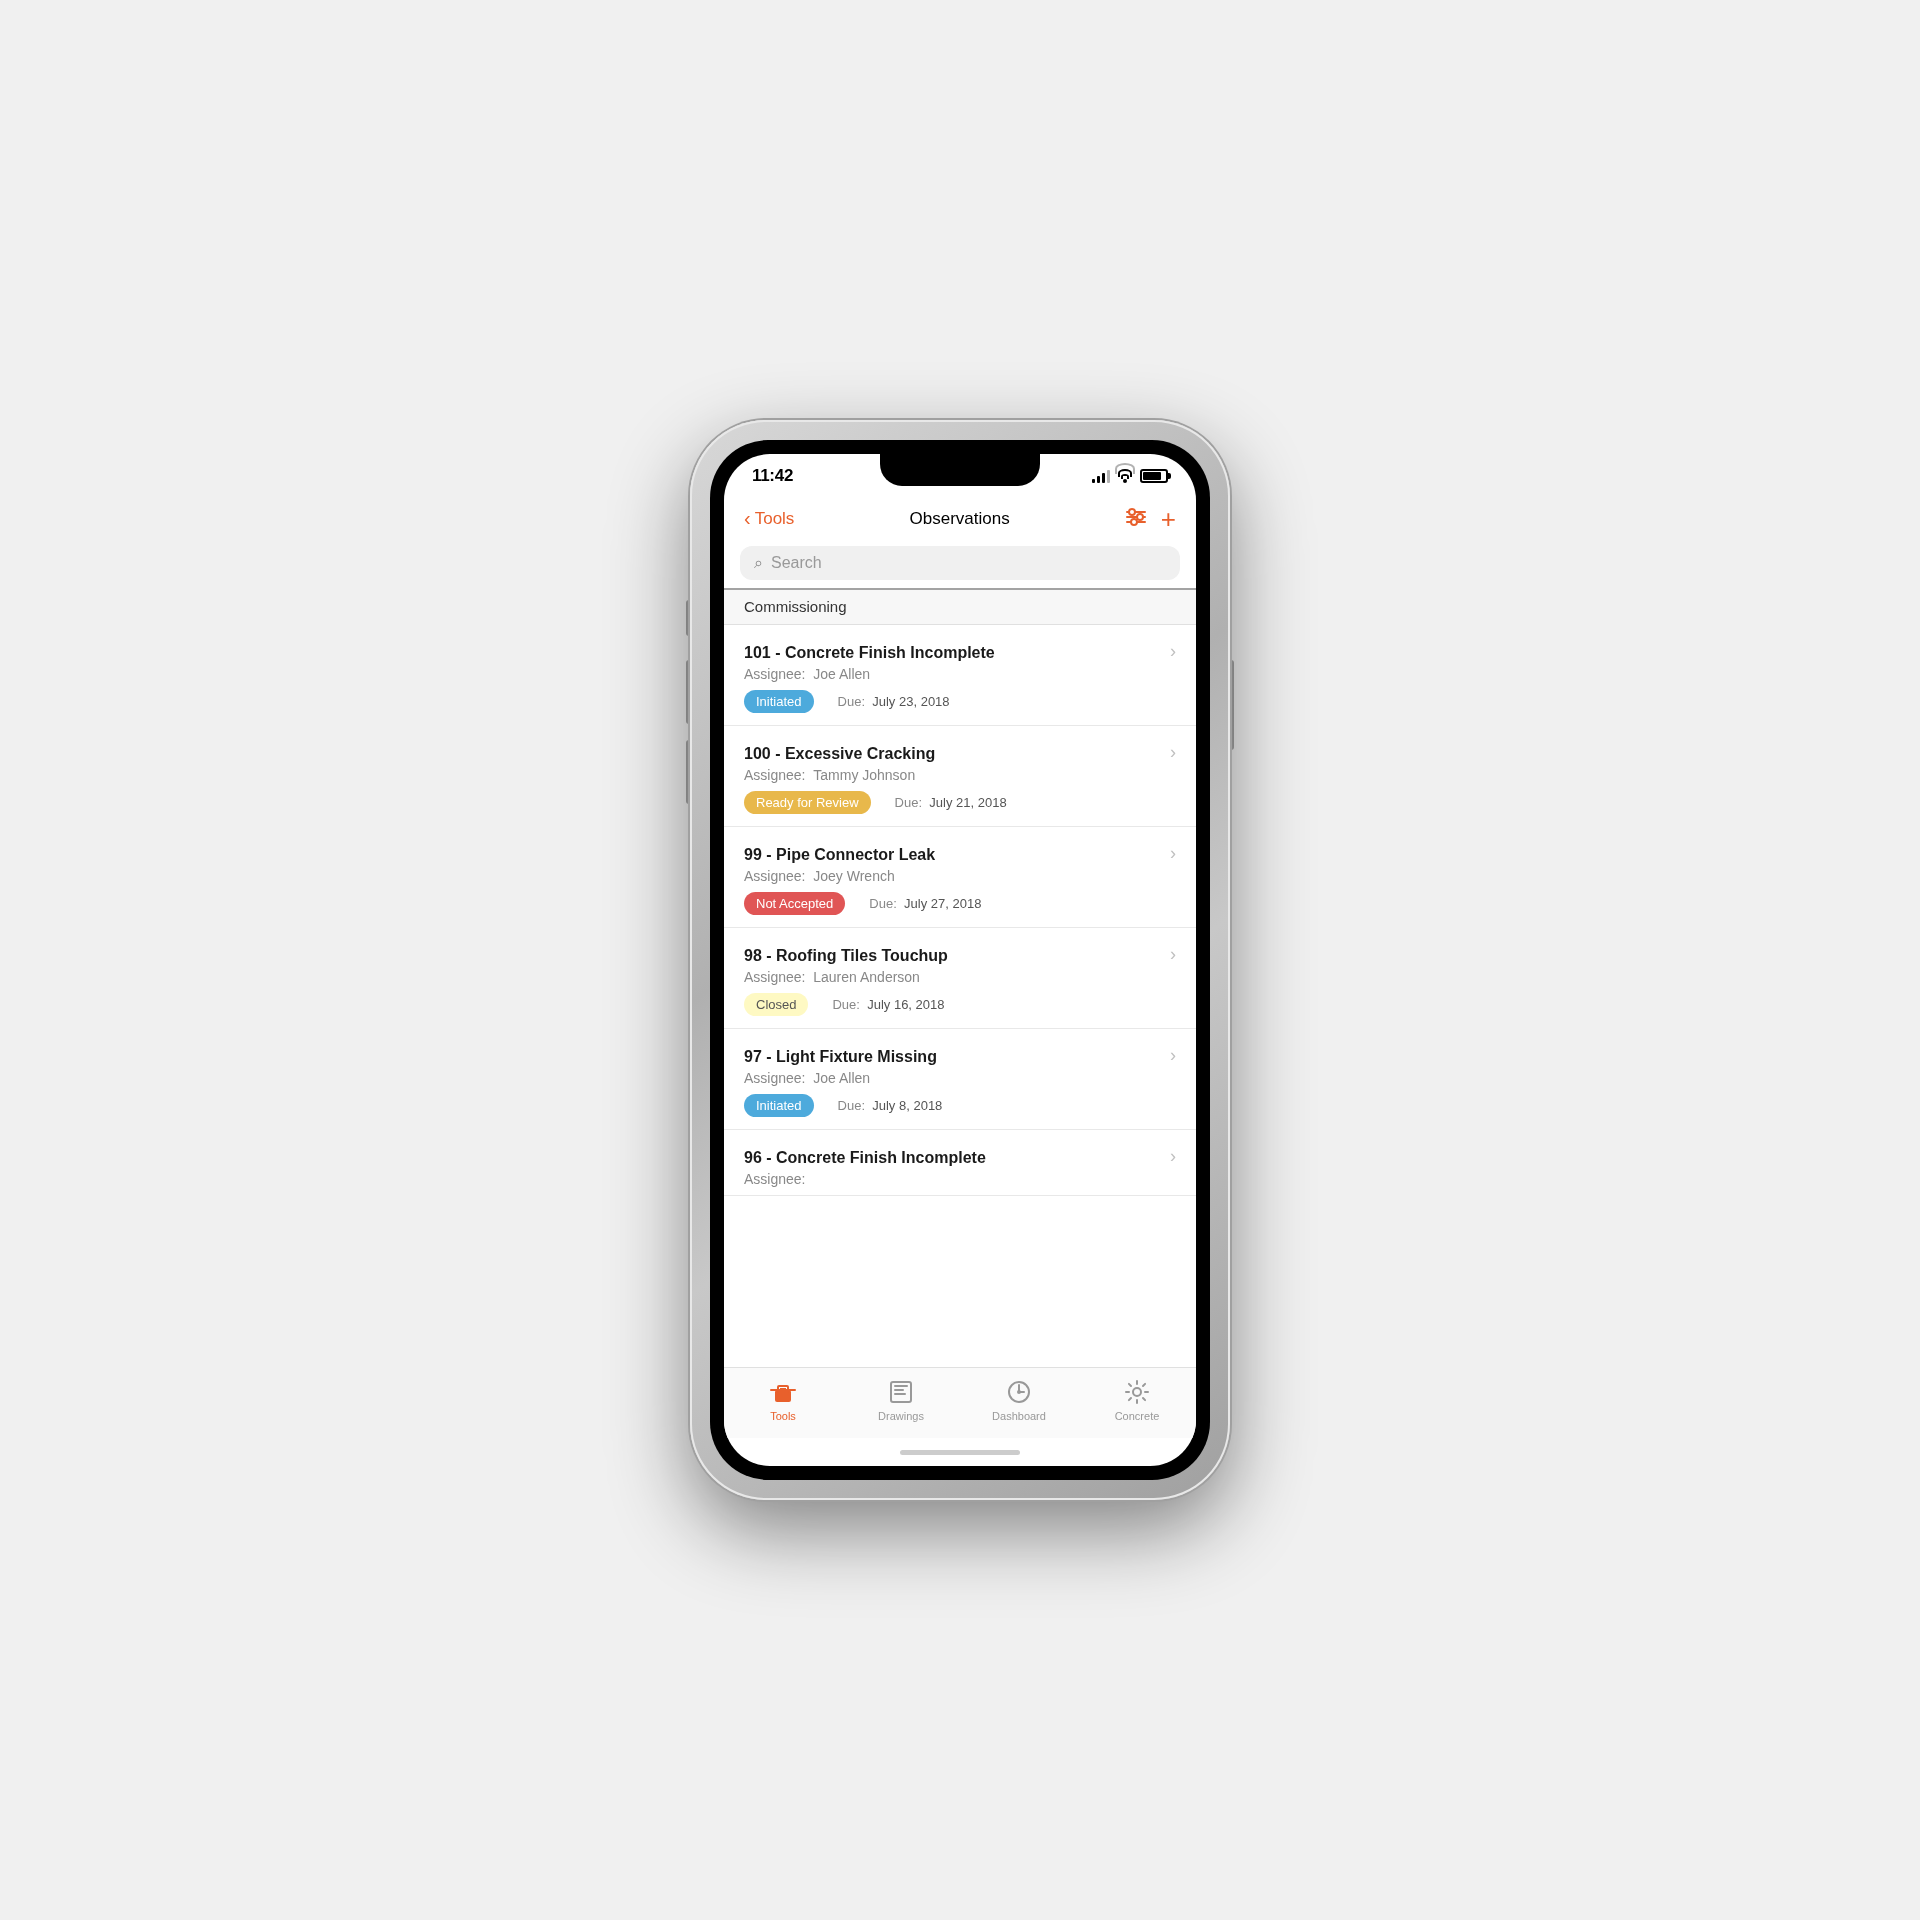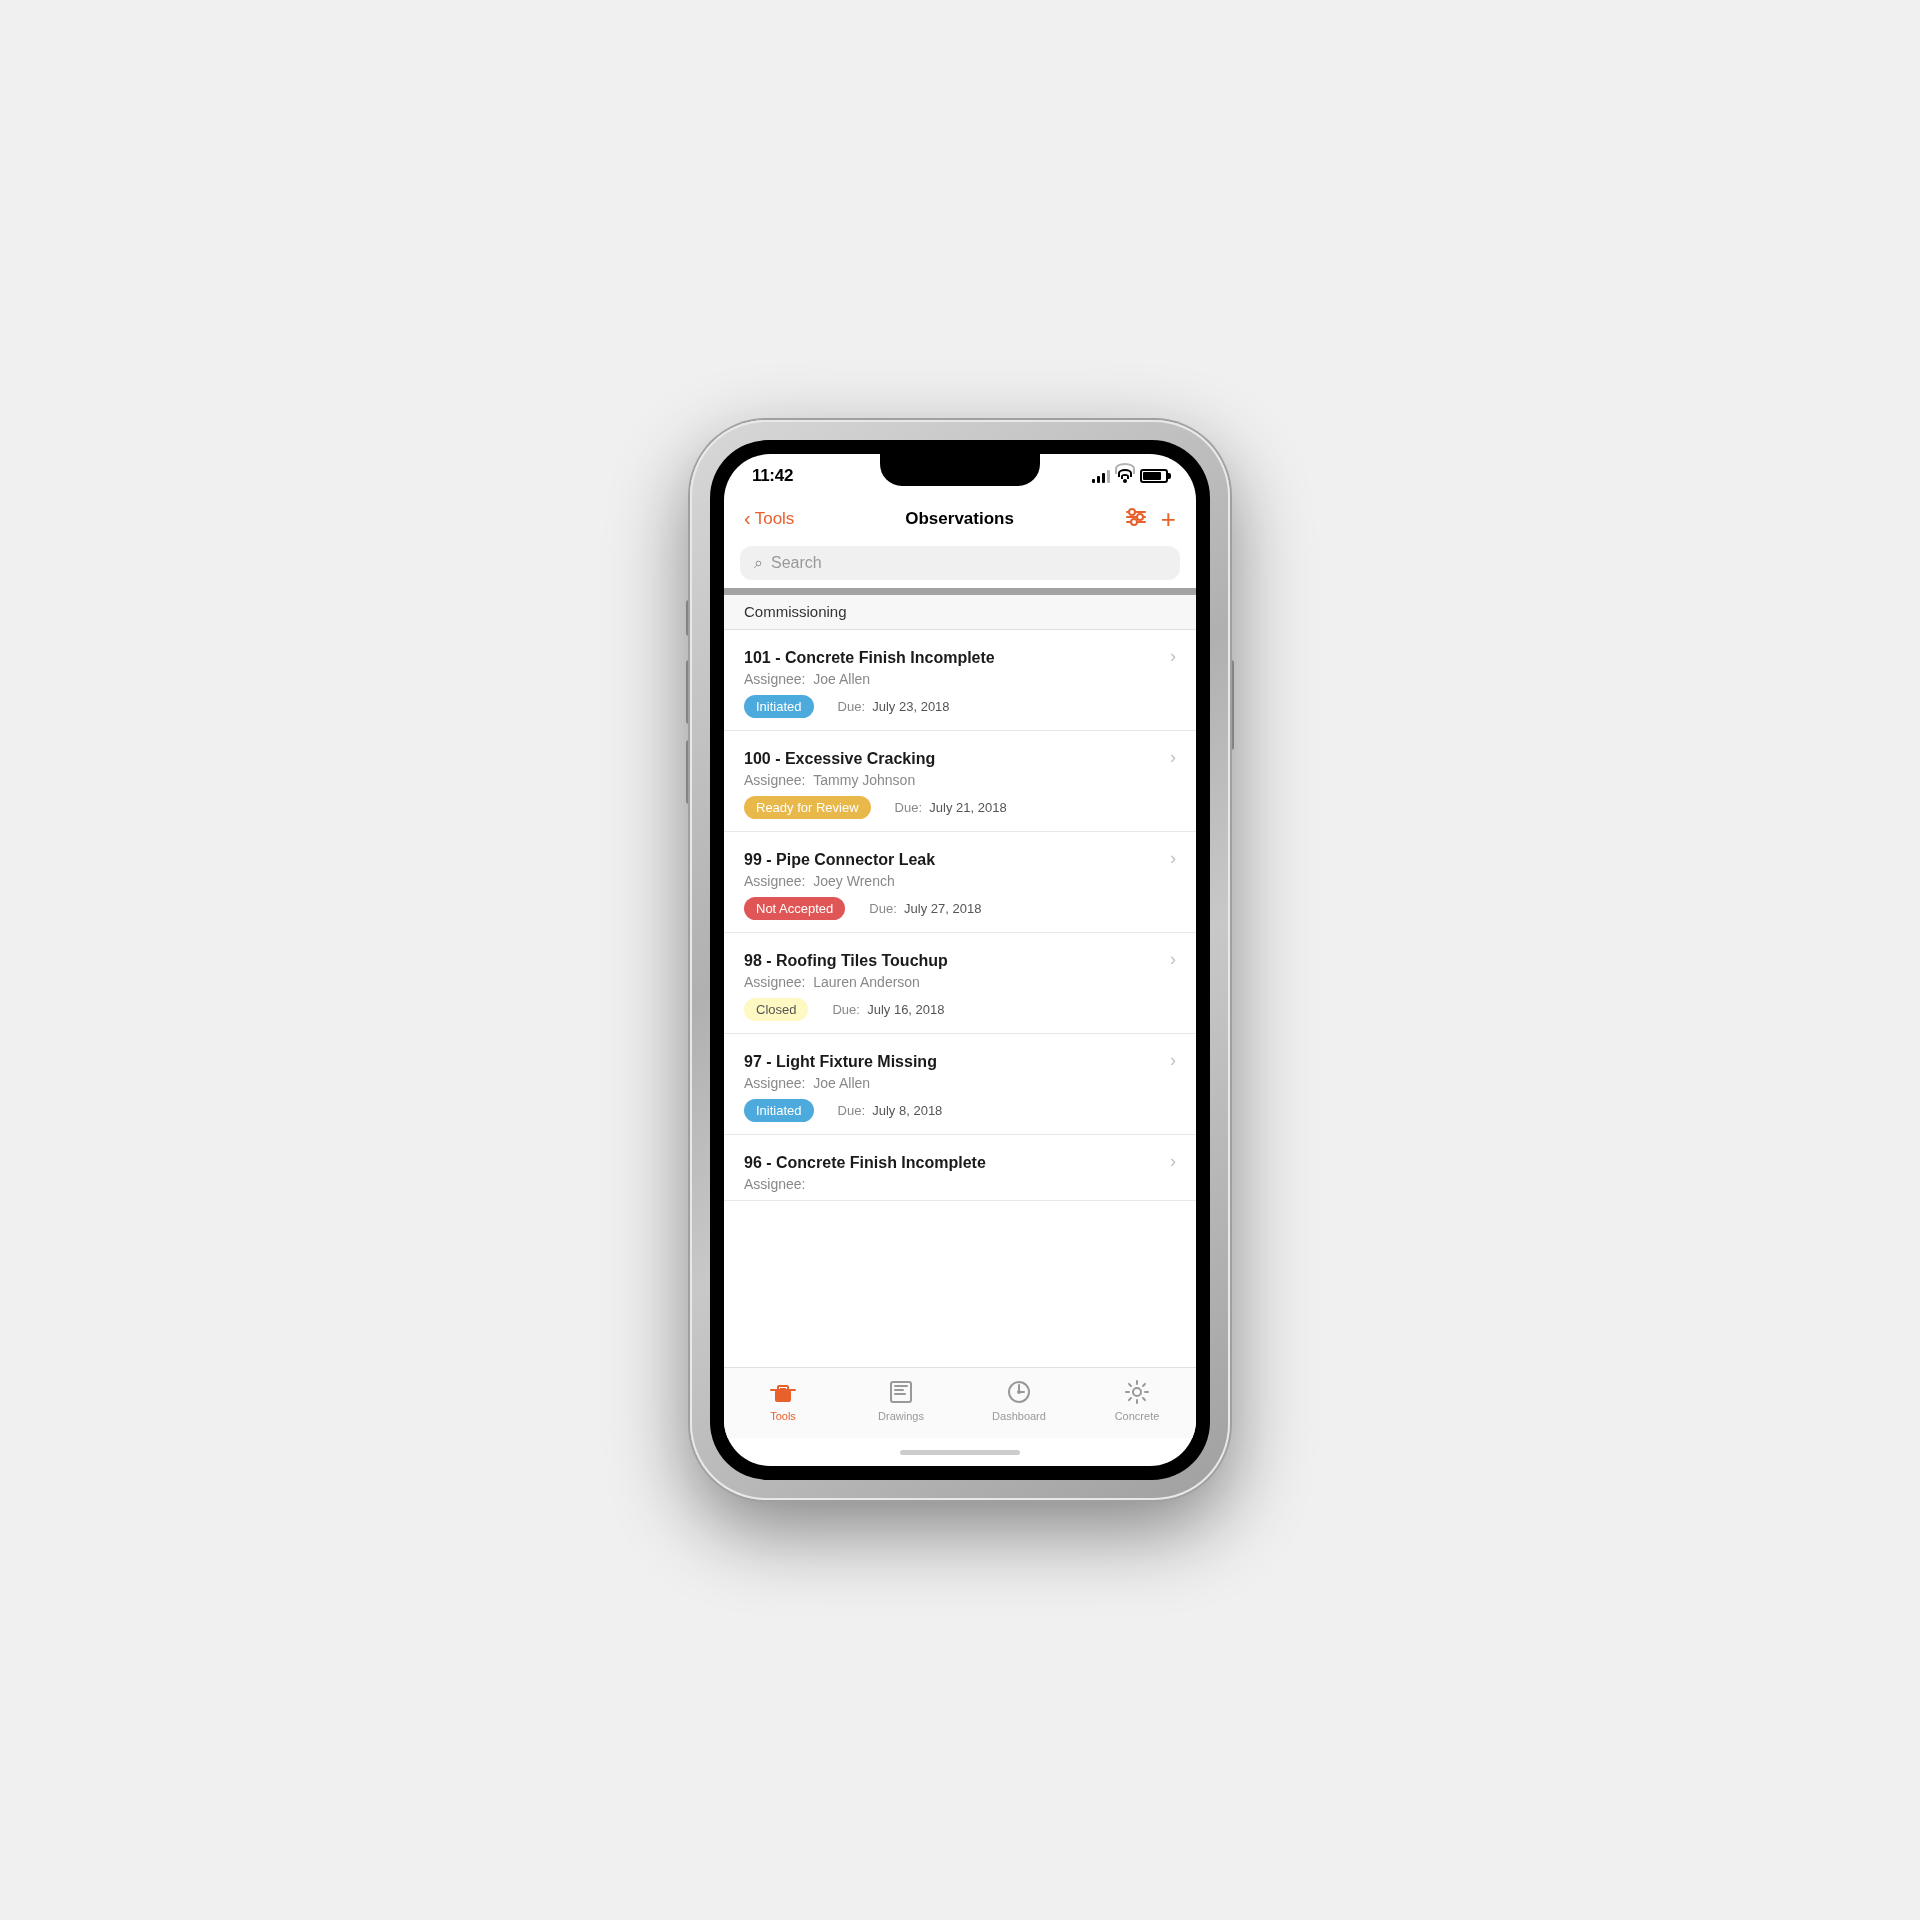--- a/index.html
+++ b/index.html
@@ -183,21 +183,21 @@
     }
     .back-chevron {
       font-size: 20px;
       font-weight: 300;
       color: #E8602C;
       margin-top: -1px;
     }
 
     .nav-title {
       font-size: 17px;
-      font-weight: 700;
+      font-weight: 400;
       color: #000;
     }
 
     .nav-actions {
       display: flex;
       align-items: center;
       gap: 14px;
     }
 
     .add-icon {
@@ -226,21 +226,21 @@
     .search-placeholder {
       color: #999;
       font-size: 16px;
     }
 
     
     .section-header {
       background: #f7f7f7;
       padding: 8px 20px;
       flex-shrink: 0;
-      border-top: 7px solid #a3a3a3;
+      border-top: 2px solid #a3a3a3;
       border-bottom: 1px solid #e0e0e0;
     }
     .section-header-text {
       font-size: 15px;
       font-weight: 400;
       color: #333;
     }
 
     
     .obs-list {

